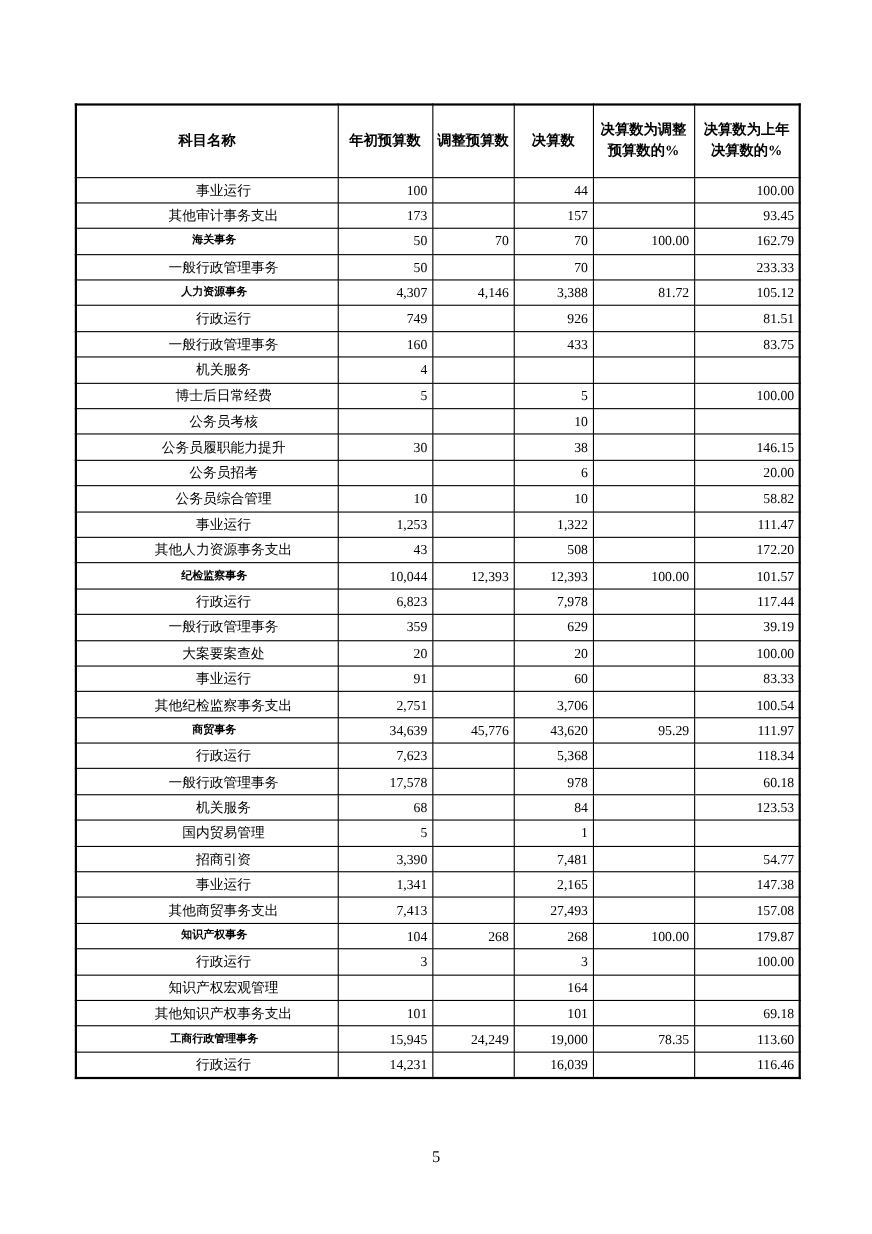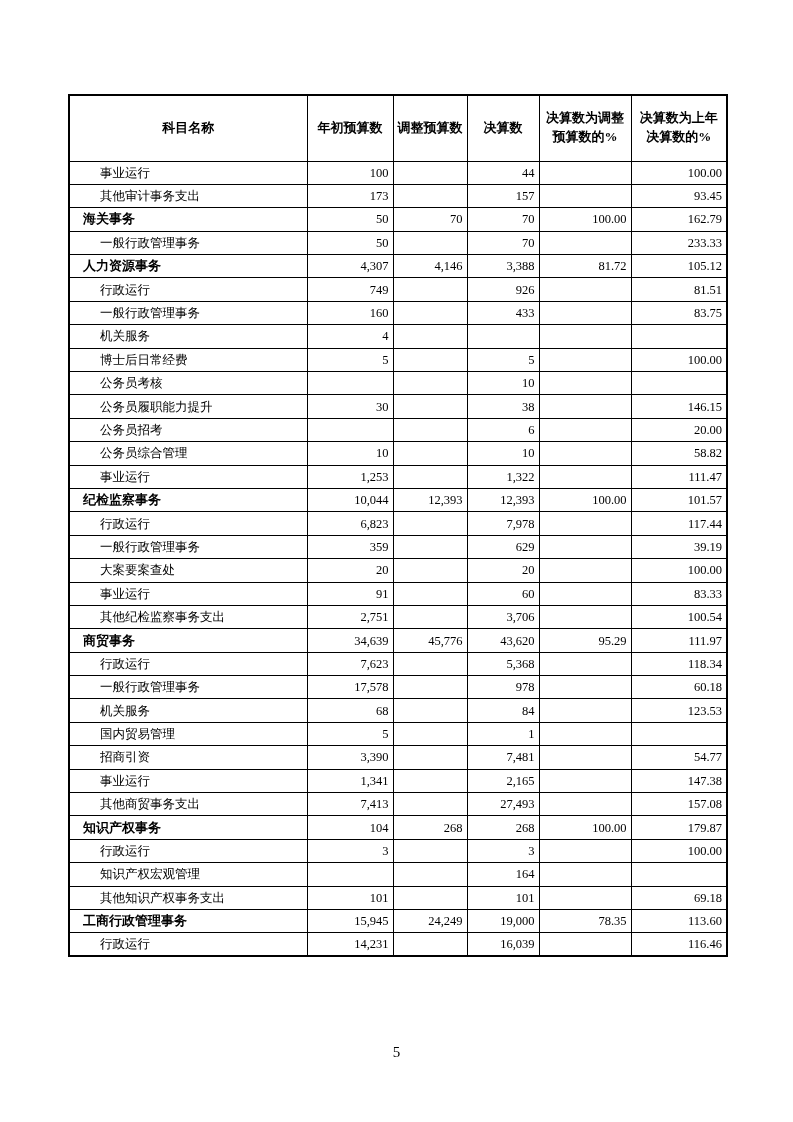--- a/index.html
+++ b/index.html
@@ -38,23 +38,23 @@
     padding:0 2px;
   }
   td {
     height:23.4px;
     font-size:12.5px;
     line-height:22px;
     vertical-align:middle;
     white-space:nowrap;
     padding:0;
   }
-  td.label-cell { text-align:left; }
+  td.label-cell { text-align:center; }
   tr.sub td.label-cell { padding-left:30px; }
-  tr.category td.label-cell { padding-left:13px; font-weight:bold; font-size:13px; }
+  tr.category td.label-cell { padding-left:13px; font-weight:bold; font-size:10px; }
   td.num-cell { text-align:right; padding-right:4px; }
   .page-number {
     position:absolute;
     top:1044px; left:0;
     width:100%;
     text-align:center;
     font-size:15px;
   }
 </style>
 </head>
@@ -189,20 +189,28 @@
           <td class="num-cell">58.82</td>
         </tr>
         <tr class="sub">
           <td class="label-cell">事业运行</td>
           <td class="num-cell">1,253</td>
           <td class="num-cell"></td>
           <td class="num-cell">1,322</td>
           <td class="num-cell"></td>
           <td class="num-cell">111.47</td>
         </tr>
+        <tr class="sub">
+          <td class="label-cell">其他人力资源事务支出</td>
+          <td class="num-cell">43</td>
+          <td class="num-cell"></td>
+          <td class="num-cell">508</td>
+          <td class="num-cell"></td>
+          <td class="num-cell">172.20</td>
+        </tr>
         <tr class="category">
           <td class="label-cell">纪检监察事务</td>
           <td class="num-cell">10,044</td>
           <td class="num-cell">12,393</td>
           <td class="num-cell">12,393</td>
           <td class="num-cell">100.00</td>
           <td class="num-cell">101.57</td>
         </tr>
         <tr class="sub">
           <td class="label-cell">行政运行</td>

